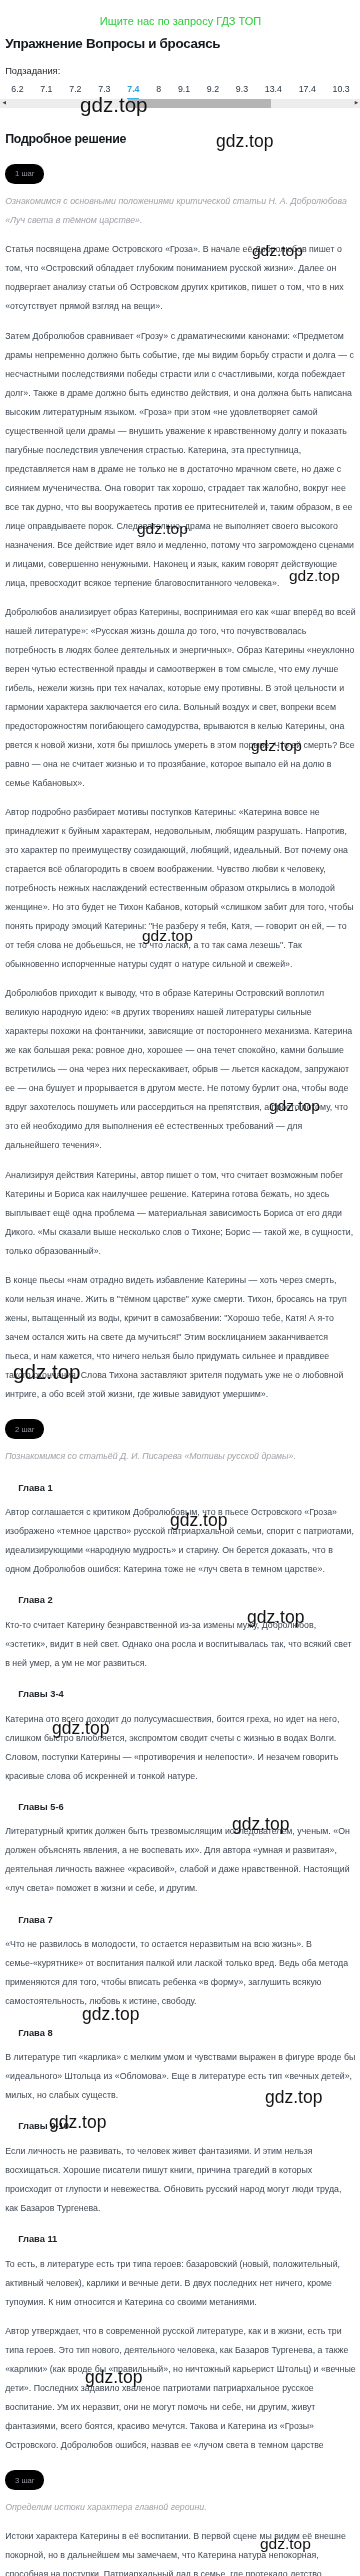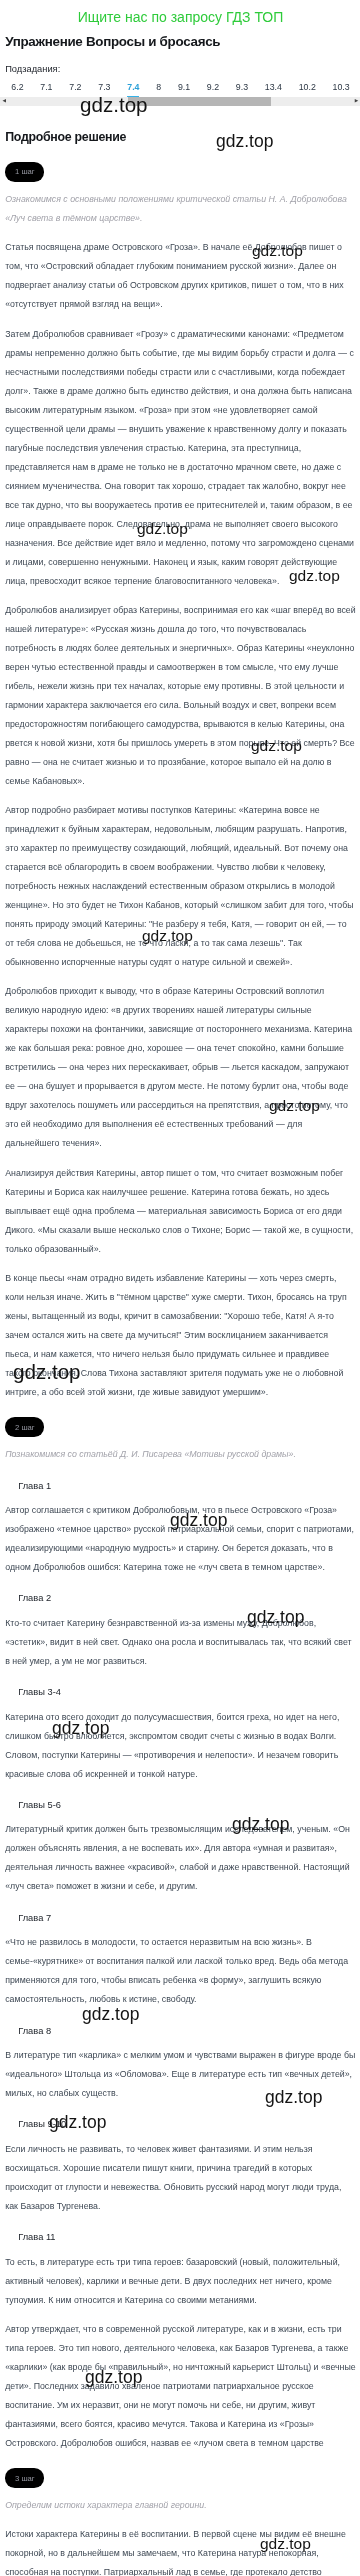--- a/index.html
+++ b/index.html
@@ -1,32 +1,32 @@
 <!DOCTYPE html>
 <html style="font-size:8.2px"><head>
 <meta charset="utf-8">
 <style>
   html,body{margin:0;padding:0;background:#fff;}
   body{font-family:"Liberation Sans","DejaVu Sans",sans-serif;color:#3e4854;}
   .page{position:relative;width:361px;margin:0 auto;background:#fff;overflow:hidden;}
-  .promo{text-align:center;color:#2ecb3a;font-size:14px;padding-top:9px;cursor:pointer;}
+  .promo{text-align:center;color:#2ecb3a;font-size:11px;padding-top:15px;cursor:pointer;}
   .page-title{font-size:13.4px;font-weight:bold;color:#15181c;margin:9.3px 0 0 5.2px;letter-spacing:-0.3px;}
   .subtasks-label{font-size:9.3px;color:#23272e;margin:14.4px 0 0 5.2px;}
   .tabs{display:flex;justify-content:space-between;padding:8.2px 11.3px 0 11.3px;font-size:8.8px;color:#2c3744;}
   .tab{cursor:pointer;padding-bottom:4.6px;border-bottom:1.5px solid transparent;white-space:nowrap;}
   .tab.active{color:#2aa0d8;border-bottom:1.5px solid #35b2e8;font-weight:bold;}
   .hscroll{position:relative;height:8.2px;background:#ededed;margin-top:0;}
   .hscroll .thumb{position:absolute;left:128px;width:143px;top:0;height:8.2px;background:#b5b5b5;cursor:pointer;}
   .hscroll .arrow{position:absolute;top:0;height:8.2px;line-height:8.2px;font-size:4.6px;color:#444;cursor:pointer;}
   .arrow-left{left:2.6px;}  .arrow-right{right:2.6px;}
   .solution-title{font-size:12.4px;font-weight:bold;color:#15181c;margin:24px 0 3.1px 5.2px;letter-spacing:-0.3px;}
   .step-badge{display:inline-block;background:#000000;color:#9597a1;font-size:7.7px;border-radius:9.8px;padding:5.2px 9.8px;margin:15.5px 0 2.1px 5.2px;}
   .step-intro{color:#a2a2aa;font-size:8.8px;line-height:19px;margin:6.2px 5.2px 0 5.2px;font-style:italic;}
   .para{font-size:8.8px;line-height:19px;margin:10.3px 5.2px 0 5.2px;color:#3e4854;}
-  .chapter-heading{font-size:9.3px;font-weight:normal;color:#20252c;margin:16.5px 5.2px 0 5.2px;padding-left:13px;}
+  .chapter-heading{font-size:9.3px;font-weight:bold;color:#20252c;margin:16.5px 5.2px 0 5.2px;padding-left:13px;}
   .wm{position:absolute;color:#141414;font-weight:500;z-index:5;white-space:nowrap;}
 </style>
 </head>
 <body>
 
 <div class="page">
   <div class="promo">Ищите нас по запросу ГДЗ ТОП</div>
   <div class="page-title">Упражнение Вопросы и бросаясь</div>
   <div class="subtasks-label">Подзадания:</div>
 
@@ -34,21 +34,21 @@
       <div class="tab">6.2</div>
       <div class="tab">7.1</div>
       <div class="tab">7.2</div>
       <div class="tab">7.3</div>
       <div class="tab active">7.4</div>
       <div class="tab">8</div>
       <div class="tab">9.1</div>
       <div class="tab">9.2</div>
       <div class="tab">9.3</div>
       <div class="tab">13.4</div>
-      <div class="tab">10.2</div>
+      <div class="tab">17.4</div>
       <div class="tab">10.3</div>
     </div>
 
   <div class="hscroll">
     <span class="arrow arrow-left">◀</span>
     <div class="thumb"></div>
     <span class="arrow arrow-right">▶</span>
   </div>
 
   <div class="solution-title">Подробное решение</div>

